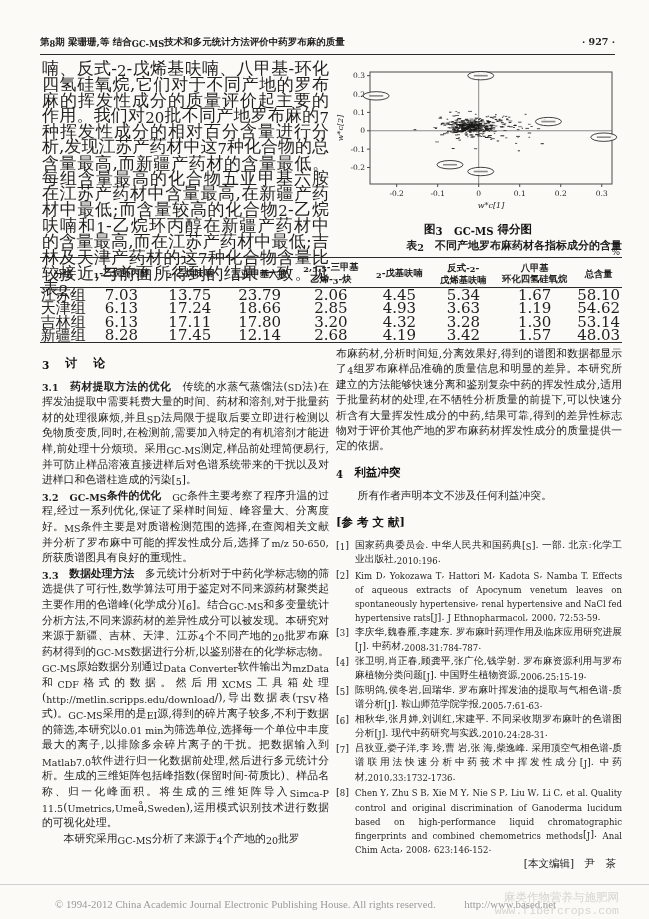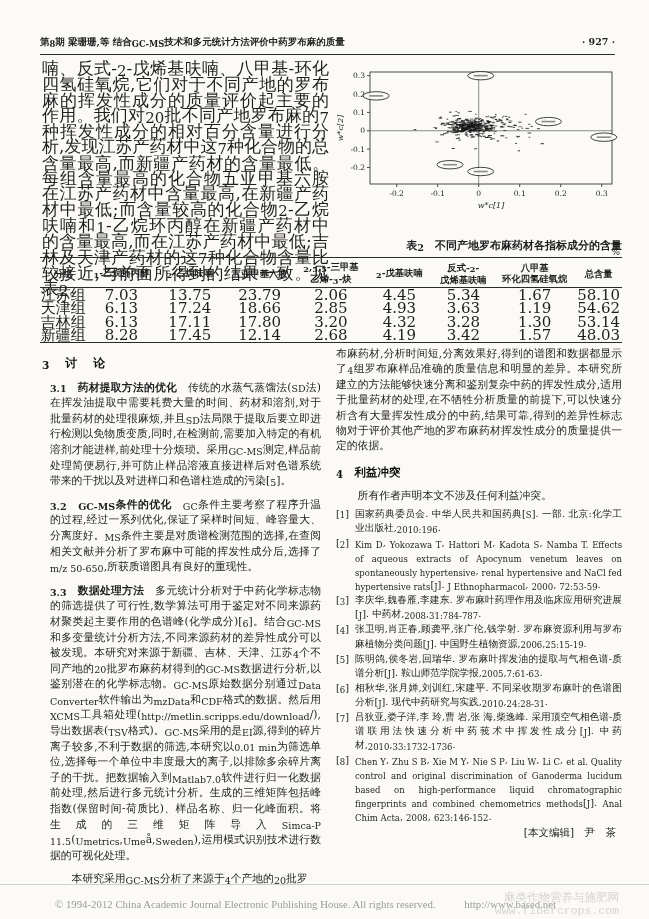--- a/index.html
+++ b/index.html
@@ -21,21 +21,21 @@
   .tbl-titlerow{position:relative;text-align:right;font-size:11px;font-weight:bold;margin-bottom:4px;}
   .tbl-unit{position:absolute;right:2px;top:9px;font-size:9px;font-weight:normal;}
   table.tbl{width:100%;border-collapse:collapse;border-top:1.6px solid #2b2b2b;border-bottom:1.6px solid #2b2b2b;
             table-layout:fixed;}
   table.tbl th{font-size:9.3px;font-weight:bold;padding:3px 0 2px;border-bottom:1px solid #2b2b2b;
                line-height:11px;vertical-align:middle;}
   table.tbl td{font-size:15px;text-align:center;padding:0.5px 0;line-height:12.6px;}
   
   .leftcol{position:absolute;left:42px;top:356px;width:287px;font-size:10.8px;line-height:15.6px;text-align:justify;}
   .leftcol h3{font-size:12px;margin:0 0 7px 0;letter-spacing:2px;color:#111;}
-  .leftcol p{margin:8px;}
+  .leftcol p{margin:0;}
   .leftcol p.closing{text-indent:2em;}
   .sec-lead{font-weight:bold;}
   .rightcol{position:absolute;left:336px;top:346px;width:286px;font-size:10.8px;line-height:15.4px;text-align:justify;}
   .rightcol p{margin:0;}
   .rightcol h3{font-size:11.5px;margin:11px 0 8px 0;color:#111;}
   .rightcol .coi-body{text-indent:2em;margin-bottom:2px;}
   .refs{font-size:9.7px;line-height:14.1px;margin-top:3px;}
   .ref{position:relative;padding-left:19px;margin-bottom:1px;text-align:justify;}
   .ref .ref-no{position:absolute;left:0;top:0;}
   .editor-note{text-align:right;font-weight:normal;font-size:10.5px;padding-right:6px;margin-top:2px;}
@@ -551,20 +551,21 @@
         <rect x="35.15254237288136" y="33.0688524590164" width="14" height="1.6" fill="#6f6f6f" opacity="0.8"></rect>
         <ellipse cx="214.42372881355934" cy="59.57377049180329" rx="13" ry="4.2" fill="rgba(251,250,247,0.85)" stroke="#2e2e2e" stroke-width="0.9"></ellipse>
         <rect x="207.42372881355934" y="58.77377049180329" width="14" height="1.6" fill="#6f6f6f" opacity="0.8"></rect>
         <ellipse cx="269.7966101694915" cy="75.18032786885246" rx="13" ry="4.2" fill="rgba(251,250,247,0.85)" stroke="#2e2e2e" stroke-width="0.9"></ellipse>
         <rect x="262.7966101694915" y="74.38032786885246" width="14" height="1.6" fill="#6f6f6f" opacity="0.8"></rect>
         <ellipse cx="115.98305084745762" cy="102.72131147540983" rx="13" ry="4.2" fill="rgba(251,250,247,0.85)" stroke="#2e2e2e" stroke-width="0.9"></ellipse>
         <rect x="108.98305084745762" y="101.92131147540984" width="14" height="1.6" fill="#6f6f6f" opacity="0.8"></rect>
         <ellipse cx="146.7457627118644" cy="109.51475409836067" rx="13" ry="4.2" fill="rgba(251,250,247,0.85)" stroke="#2e2e2e" stroke-width="0.9"></ellipse>
         <rect x="139.7457627118644" y="108.71475409836067" width="14" height="1.6" fill="#6f6f6f" opacity="0.8"></rect>
       </svg>
+    <figcaption class="scanlat">图<span class="lat">3</span>　<span class="lat">GC-MS</span> 得分图</figcaption>
   </figure>
 
   <section class="tblwrap">
     <div class="tbl-titlerow">
       <span class="scanlat">表<span class="lat">2</span>　不同产地罗布麻药材各指标成分的含量</span>
       <span class="tbl-unit">%</span>
     </div>
     <table class="tbl" id="tbl">
         <colgroup>
           <col style="width: 8%;">
@@ -646,20 +647,21 @@
         <p class="scanlat"><span class="sec-lead"><span class="lat">3.2</span>　<span class="lat">GC-MS</span>条件的优化　</span><span class="lat">GC</span>条件主要考察了程序升温的过程,经过一系列优化,保证了采样时间短、峰容量大、分离度好。<span class="lat">MS</span>条件主要是对质谱检测范围的选择,在查阅相关文献并分析了罗布麻中可能的挥发性成分后,选择了<span class="lat">m/z 50-650</span>,所获质谱图具有良好的重现性。</p>
         <p class="scanlat"><span class="sec-lead"><span class="lat">3.3</span>　数据处理方法　</span>多元统计分析对于中药化学标志物的筛选提供了可行性,数学算法可用于鉴定对不同来源药材聚类起主要作用的色谱峰(化学成分)[<span class="lat">6</span>]。结合<span class="lat">GC-MS</span>和多变量统计分析方法,不同来源药材的差异性成分可以被发现。本研究对来源于新疆、吉林、天津、江苏<span class="lat">4</span>个不同产地的<span class="lat">20</span>批罗布麻药材得到的<span class="lat">GC-MS</span>数据进行分析,以鉴别潜在的化学标志物。<span class="lat">GC-MS</span>原始数据分别通过<span class="lat">Data Converter</span>软件输出为<span class="lat">mzData</span>和<span class="lat">CDF</span>格式的数据。然后用<span class="lat">XCMS</span>工具箱处理(<span class="lat">http://metlin.scripps.edu/download</span>/),导出数据表(<span class="lat">TSV</span>格式)。<span class="lat">GC-MS</span>采用的是<span class="lat">EI</span>源,得到的碎片离子较多,不利于数据的筛选,本研究以<span class="lat">0.01 min</span>为筛选单位,选择每一个单位中丰度最大的离子,以排除多余碎片离子的干扰。把数据输入到<span class="lat">Matlab7.0</span>软件进行归一化数据前处理,然后进行多元统计分析。生成的三维矩阵包括峰指数(保留时间-荷质比)、样品名称、归一化峰面积。将生成的三维矩阵导入<span class="lat">Simca-P 11.5</span>(<span class="lat">Umetrics</span>,<span class="lat">Ume</span>å,<span class="lat">Sweden</span>),运用模式识别技术进行数据的可视化处理。</p>
       </div>
     <p class="closing scanlat">本研究采用<span class="lat">GC-MS</span>分析了来源于<span class="lat">4</span>个产地的<span class="lat">20</span>批罗</p>
   </section>
 
   <section class="rightcol">
     <p class="scanlat">布麻药材,分析时间短,分离效果好,得到的谱图和数据都显示了<span class="lat">4</span>组罗布麻样品准确的质量信息和明显的差异。本研究所建立的方法能够快速分离和鉴别复杂中药的挥发性成分,适用于批量药材的处理,在不牺牲分析质量的前提下,可以快速分析含有大量挥发性成分的中药,结果可靠,得到的差异性标志物对于评价其他产地的罗布麻药材挥发性成分的质量提供一定的依据。</p>
     <h3 class="scanlat"><span class="lat">4</span>　利益冲突</h3>
     <p class="coi-body scanlat">所有作者声明本文不涉及任何利益冲突。</p>
+    <h3>[参 考 文 献]</h3>
     <div class="refs" id="refs">
         <div class="ref scanlat"><span class="ref-no">[<span class="lat">1</span>]</span>国家药典委员会. 中华人民共和国药典[<span class="lat">S</span>]. 一部. 北京:化学工业出版社,<span class="lat">2010:196</span>.</div>
         <div class="ref scanlat"><span class="ref-no">[<span class="lat">2</span>]</span><span class="lat">Kim D</span>, <span class="lat">Yokozawa T</span>, <span class="lat">Hattori M</span>, <span class="lat">Kadota S</span>, <span class="lat">Namba T. Effects of aqueous extracts of Apocynum venetum leaves on spontaneously hypertensive</span>, <span class="lat">renal hypertensive and NaCl fed hypertensive rats</span>[<span class="lat">J</span>]. <span class="lat">J Ethnopharmacol</span>, <span class="lat">2000</span>, <span class="lat">72:53-59</span>.</div>
         <div class="ref scanlat"><span class="ref-no">[<span class="lat">3</span>]</span>李庆华,魏春雁,李建东. 罗布麻叶药理作用及临床应用研究进展[<span class="lat">J</span>]. 中药材,<span class="lat">2008</span>,<span class="lat">31:784-787</span>.</div>
         <div class="ref scanlat"><span class="ref-no">[<span class="lat">4</span>]</span>张卫明,肖正春,顾龚平,张广伦,钱学射. 罗布麻资源利用与罗布麻植物分类问题[<span class="lat">J</span>]. 中国野生植物资源,<span class="lat">2006</span>,<span class="lat">25:15-19</span>.</div>
         <div class="ref scanlat"><span class="ref-no">[<span class="lat">5</span>]</span>陈明鸽,侯冬岩,回瑞华. 罗布麻叶挥发油的提取与气相色谱-质谱分析[<span class="lat">J</span>]. 鞍山师范学院学报,<span class="lat">2005</span>,<span class="lat">7:61-63</span>.</div>
         <div class="ref scanlat"><span class="ref-no">[<span class="lat">6</span>]</span>相秋华,张月婵,刘训红,宋建平. 不同采收期罗布麻叶的色谱图分析[<span class="lat">J</span>]. 现代中药研究与实践,<span class="lat">2010</span>,<span class="lat">24:28-31</span>.</div>
         <div class="ref scanlat"><span class="ref-no">[<span class="lat">7</span>]</span>吕狄亚,娄子洋,李 玲,曹 岩,张 海,柴逸峰. 采用顶空气相色谱-质谱联用法快速分析中药莪术中挥发性成分[<span class="lat">J</span>]. 中药材,<span class="lat">2010</span>,<span class="lat">33:1732-1736</span>.</div>
         <div class="ref scanlat"><span class="ref-no">[<span class="lat">8</span>]</span><span class="lat">Chen Y</span>, <span class="lat">Zhu S B</span>, <span class="lat">Xie M Y</span>, <span class="lat">Nie S P</span>, <span class="lat">Liu W</span>, <span class="lat">Li C</span>, <span class="lat">et al. Quality control and original discrimination of Ganoderma lucidum based on high-performance liquid chromatographic fingerprints and combined chemometrics methods</span>[<span class="lat">J</span>]. <span class="lat">Anal Chim Acta</span>, <span class="lat">2008</span>, <span class="lat">623:146-152</span>.</div>
       </div>

